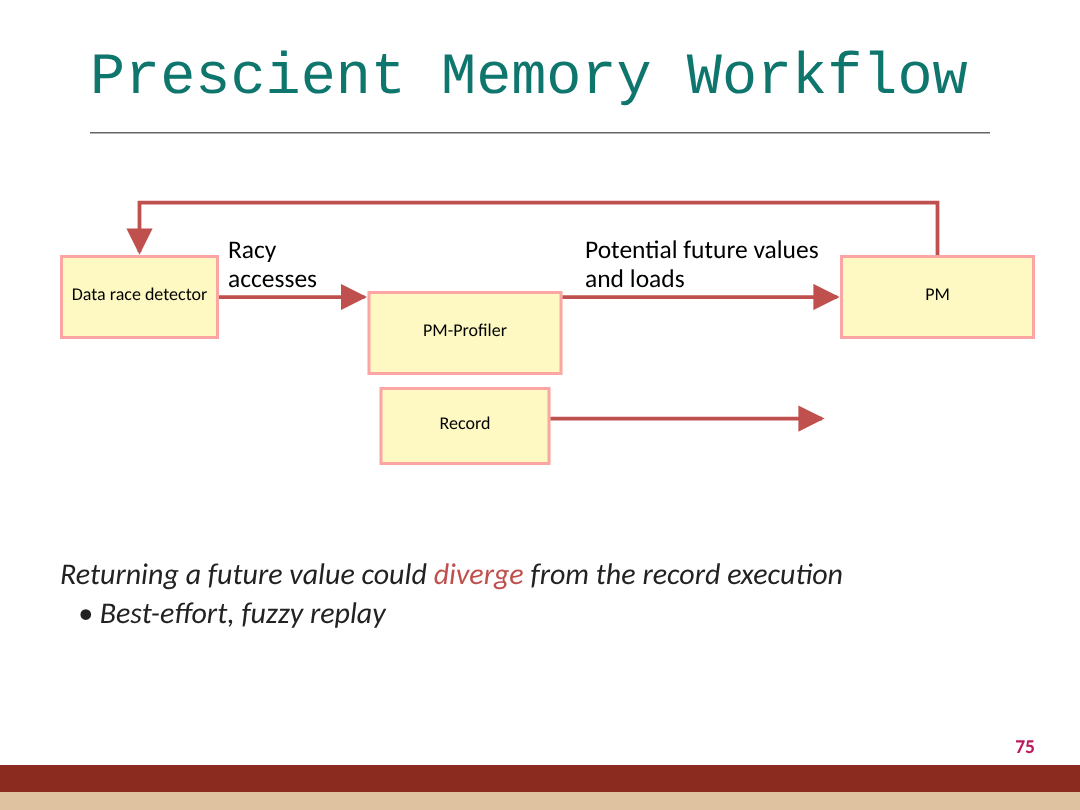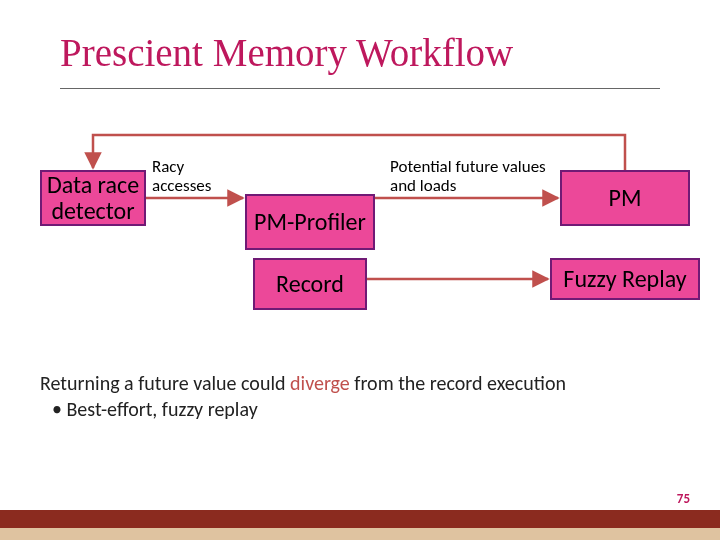--- a/index.html
+++ b/index.html
@@ -15,41 +15,41 @@
   }
   .slide {
     position: relative;
     width: 720px;
     height: 540px;
   }
   .title {
     position: absolute;
     left: 60px;
     top: 30px;
-    font-family: Liberation Serif, serif;
+    font-family: Liberation Mono, monospace;
     font-weight: 300;
     font-size: 39px;
-    color: #be185d;
+    color: #0f766e;
   }
   .title-underline {
     position: absolute;
     left: 60px;
     top: 88px;
     width: 600px;
     height: 0;
     border-top: 1px solid #666;
   }
 
   
   .box {
     position: absolute;
-    border: 2px solid #701a75;
-    background: #ec4899;
+    border: 2px solid #fca5a5;
+    background: #fef9c3;
     color: #000;
-    font-size: 24px;
+    font-size: 12px;
     display: flex;
     align-items: center;
     justify-content: center;
     text-align: center;
     line-height: 1.1;
     box-sizing: border-box;
   }
   #box-drd  { left: 40px;  top: 170px; width: 106px; height: 56px; }
   #box-pmp  { left: 245px; top: 170px; width: 130px; height: 56px; margin-top: 24px; }
   #box-pm   { left: 560px; top: 170px; width: 130px; height: 56px; }
@@ -67,20 +67,21 @@
   #lbl-pot  { left: 390px; top: 158px; width: 160px; }
 
   
   .bodytext {
     position: absolute;
     left: 40px;
     top: 370px;
     width: 640px;
     font-size: 20px;
     line-height: 1.3;
+    font-style: italic;
   }
   .bodytext .accent { color: #c0504d; }
   .bullet { margin-left: 0.6em; }
 
   
   .footer-dark {
     position: absolute;
     left: 0; bottom: 12px;
     width: 720px; height: 18px;
     background: #8b2b1f;
@@ -113,21 +114,20 @@
 
 <div class="slide">
 
   <div class="title">Prescient Memory Workflow</div>
   <div class="title-underline"></div>
 
   <div id="box-drd" class="box">Data race detector</div>
   <div id="box-pmp" class="box">PM-Profiler</div>
   <div id="box-pm" class="box">PM</div>
   <div id="box-rec" class="box">Record</div>
-  <div id="box-fr" class="box">Fuzzy Replay</div>
 
   <div id="lbl-pot" class="lbl">Potential future values and loads</div>
   <div id="lbl-racy" class="lbl">Racy accesses</div>
 
   <svg class="arrows" viewBox="0 0 720 540">
     <defs>
       <marker id="ah" viewBox="0 0 10 10" refX="9" refY="5" markerWidth="7" markerHeight="7" orient="auto-start-reverse">
         <path d="M 0 0 L 10 5 L 0 10 z" fill="#c0504d"></path>
       </marker>
     </defs>

